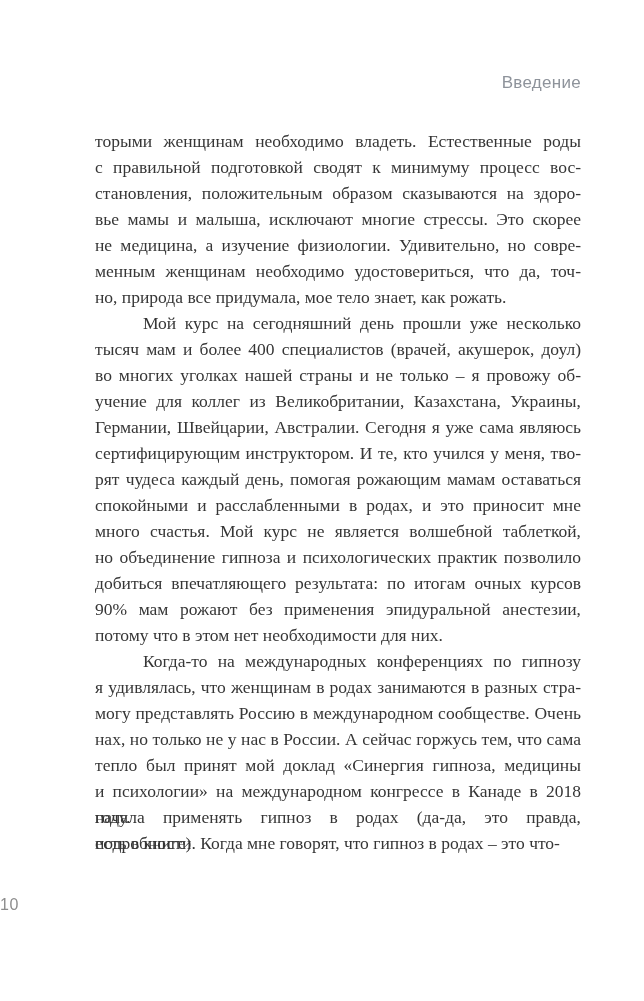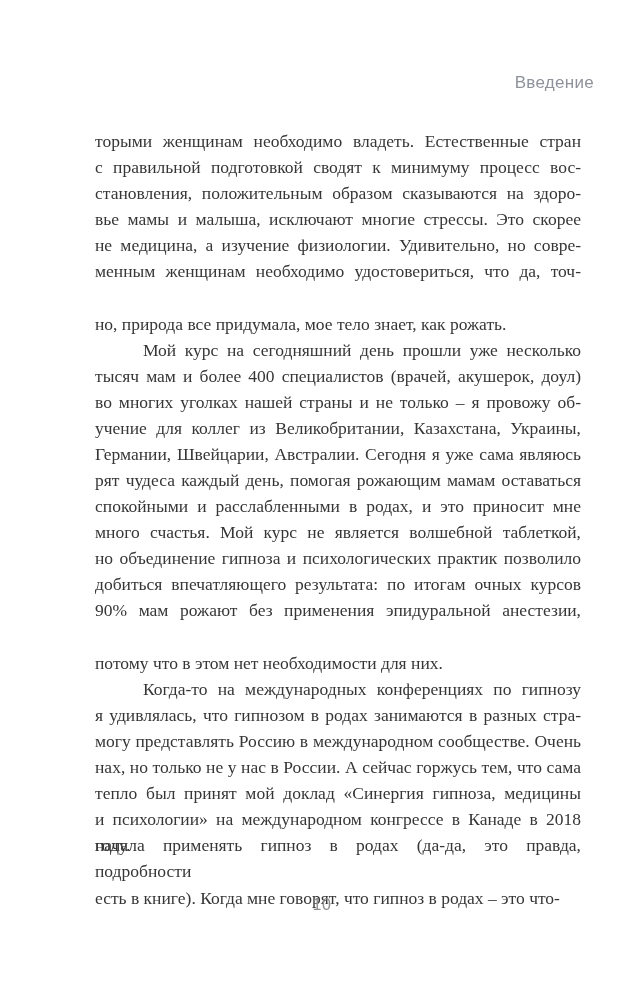--- a/index.html
+++ b/index.html
@@ -11,21 +11,21 @@
     position: relative;
     width: 644px;
     height: 1001px;
     background: #ffffff;
     overflow: hidden;
     font-family: "Liberation Serif", serif;
   }
   .running-header {
     position: absolute;
     top: 73px;
-    right: 50px;
+    right: 63px;
     font-family: "Liberation Sans", sans-serif;
     font-size: 17px;
     line-height: 20px;
     color: #8e939b;
     letter-spacing: 0.3px;
   }
   .body-text {
     position: absolute;
     left: 95px;
     top: 128px;
@@ -43,67 +43,67 @@
     text-align-last: justify;
     white-space: normal;
     height: 26px;
     overflow: visible;
   }
   .line.indent {
     text-indent: 48px;
   }
   .line.last {
     text-align-last: left;
-    margin-top: 27px;
   }
   .page-number {
     position: absolute;
     top: 896px;
     left: 0;
     width: 100%;
-    text-align: center;
+    text-align: left;
     font-family: "Liberation Sans", sans-serif;
     font-size: 16px;
     color: #8d8d8d;
     letter-spacing: 0.5px;
   }
 </style>
 </head>
 <body>
 
 <div class="page">
   <div class="running-header">Введение</div>
 
   <div class="body-text">
       <div class="paragraph">
-        <div class="line">торыми женщинам необходимо владеть. Естественные стран</div>
+        <div class="line">торыми женщинам необходимо владеть. Естественные роды</div>
         <div class="line">с правильной подготовкой сводят к минимуму процесс вос-</div>
         <div class="line">становления, положительным образом сказываются на здоро-</div>
         <div class="line">вье мамы и малыша, исключают многие стрессы. Это скорее</div>
         <div class="line">не медицина, а изучение физиологии. Удивительно, но совре-</div>
         <div class="line">менным женщинам необходимо удостовериться, что да, точ-</div>
         <div class="line last">но, природа все придумала, мое тело знает, как рожать.</div>
       </div>
       <div class="paragraph">
         <div class="line indent">Мой курс на сегодняшний день прошли уже несколько</div>
         <div class="line">тысяч мам и более 400 специалистов (врачей, акушерок, доул)</div>
         <div class="line">во многих уголках нашей страны и не только – я провожу об-</div>
         <div class="line">учение для коллег из Великобритании, Казахстана, Украины,</div>
         <div class="line">Германии, Швейцарии, Австралии. Сегодня я уже сама являюсь</div>
+        <div class="line">сертифицирующим инструктором. И те, кто учился у меня, тво-</div>
         <div class="line">рят чудеса каждый день, помогая рожающим мамам оставаться</div>
         <div class="line">спокойными и расслабленными в родах, и это приносит мне</div>
         <div class="line">много счастья. Мой курс не является волшебной таблеткой,</div>
         <div class="line">но объединение гипноза и психологических практик позволило</div>
         <div class="line">добиться впечатляющего результата: по итогам очных курсов</div>
         <div class="line">90% мам рожают без применения эпидуральной анестезии,</div>
         <div class="line last">потому что в этом нет необходимости для них.</div>
       </div>
       <div class="paragraph">
         <div class="line indent">Когда-то на международных конференциях по гипнозу</div>
-        <div class="line">я удивлялась, что гипнозом в родах занимаются в разных стра-</div>
+        <div class="line">я удивлялась, что женщинам в родах занимаются в разных стра-</div>
         <div class="line">могу представлять Россию в международном сообществе. Очень</div>
         <div class="line">нах, но только не у нас в России. А сейчас горжусь тем, что сама</div>
         <div class="line">тепло был принят мой доклад «Синергия гипноза, медицины</div>
         <div class="line">и психологии» на международном конгрессе в Канаде в 2018 году.</div>
         <div class="line">начала применять гипноз в родах (да-да, это правда, подробности</div>
         <div class="line last">есть в книге). Когда мне говорят, что гипноз в родах – это что-</div>
       </div>
     </div>
 
   <div class="page-number">10</div>

